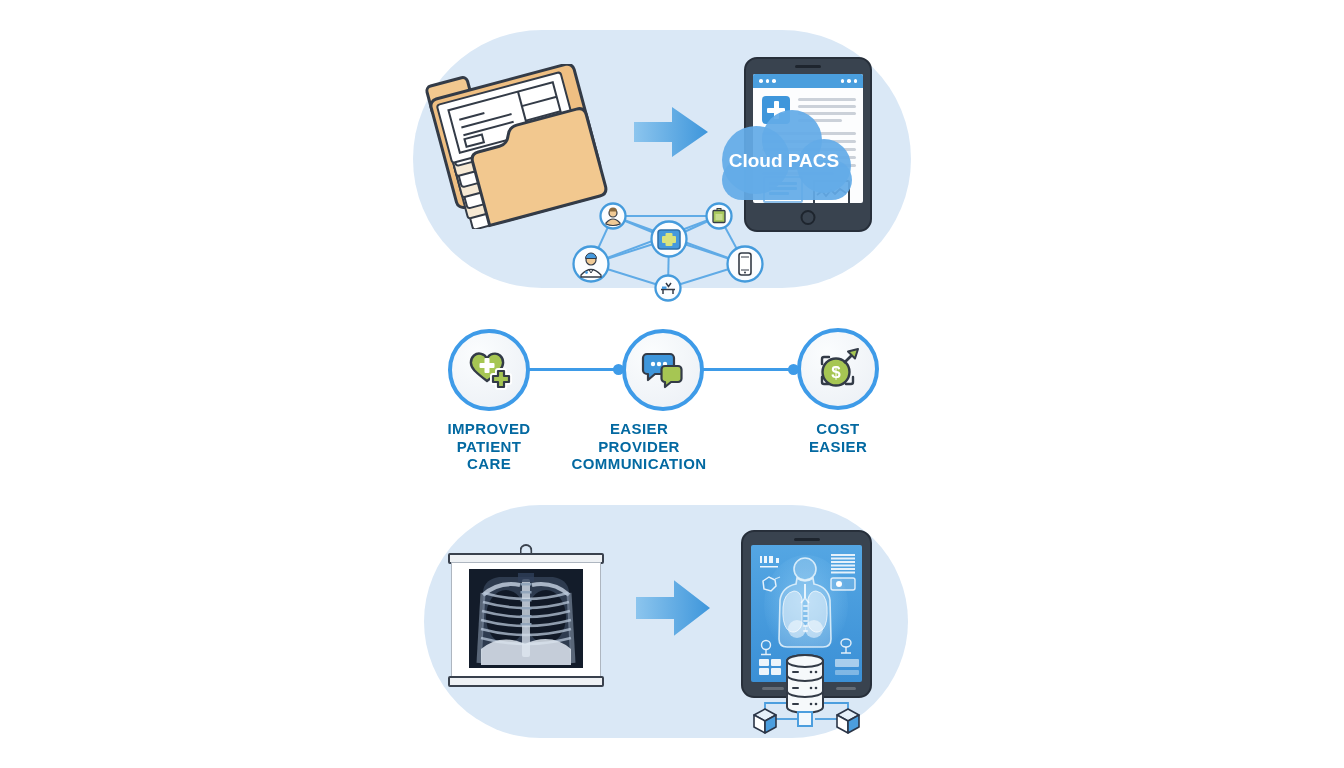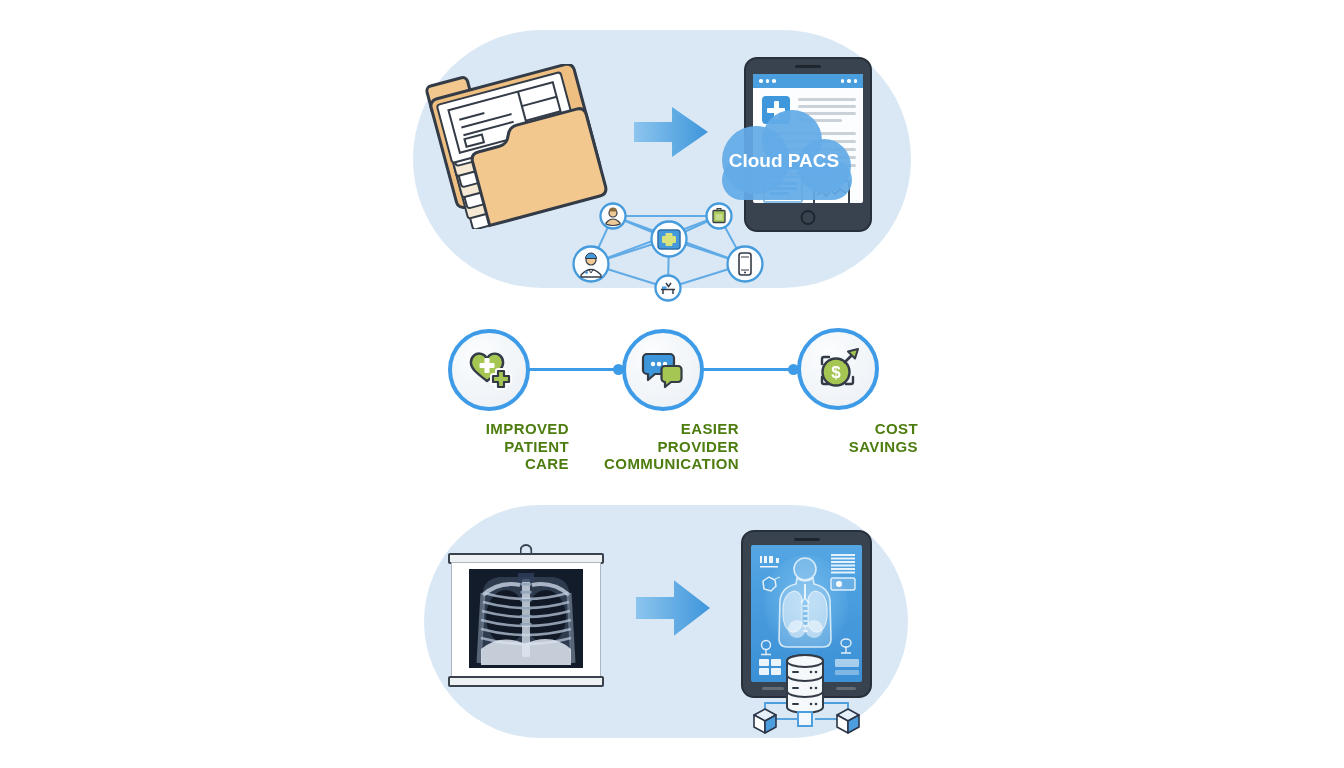--- a/index.html
+++ b/index.html
@@ -27,21 +27,21 @@
   .network-wrap { position: absolute; left: 562px; top: 190px; width: 204px; height: 114px; z-index: 4; }
   .folder-wrap { position: absolute; left: 424px; top: 64px; width: 185px; height: 165px; z-index: 2; }
   .arrow-wrap { position: absolute; z-index: 2; }
 
   .connector { position: absolute; top: 368px; height: 3px; background: #3E9BE8; z-index: 1; }
   .cdot { position: absolute; width: 11px; height: 11px; border-radius: 50%; background: #3E9BE8; top: 364px; z-index: 3; }
   .benefit-circle { position: absolute; width: 82px; height: 82px; border-radius: 50%; border: 4px solid #3E9BE8;
     background: radial-gradient(circle at 35% 28%, #FBFDFE 0%, #EDF1F6 85%); z-index: 2;
     display: flex; align-items: center; justify-content: center; }
   .benefit-label { position: absolute; top: 420px; font-size: 15px; font-weight: bold; line-height: 17.5px;
-    letter-spacing: .4px; color: #4d7c0f; text-align: right; white-space: pre-line; z-index: 1; }
+    letter-spacing: .4px; color: #0369a1; text-align: center; white-space: pre-line; z-index: 1; }
 
   .xray-frame { position: absolute; left: 448px; top: 544px; width: 156px; height: 143px; z-index: 2; }
   .hanger { position: absolute; left: 50%; transform: translateX(-50%); top: 0; width: 13px; height: 12px;
     border: 2.5px solid #39414D; border-bottom: none; border-radius: 7px 7px 0 0; background: transparent; }
   .xbar { position: absolute; left: 0; right: 0; height: 11px; background: #EEF1F4; border: 2px solid #39414D; border-radius: 2px; }
   .film-body { position: absolute; left: 3px; right: 3px; top: 18px; bottom: 9px; background: #fff; border: 1.5px solid #AEB6C0; }
   .radiograph { position: absolute; left: 17px; top: 6px; width: 114px; height: 99px; }
 
   .screen2 { position: absolute; left: 8px; top: 13px; width: 111px; height: 137px; }
   .bezel-tag { position: absolute; height: 3px; background: rgba(255,255,255,.22); border-radius: 1.5px; z-index: 3; }
@@ -263,21 +263,21 @@
       <path d="M7,30 v5 a2,2 0 0 0 2,2 h5"></path>
       <path d="M38,30 v5 a2,2 0 0 1 -2,2 h-5"></path>
     </g>
     <circle cx="21" cy="25" r="13.5" fill="#A6C653" stroke="#333B47" stroke-width="2.4"></circle>
     <text x="21" y="31" text-anchor="middle" font-size="17" font-weight="bold" fill="#FFFFFF" font-family="Liberation Sans, sans-serif">$</text>
     <path d="M29,16 L37,8" stroke="#333B47" stroke-width="2.6" fill="none"></path>
     <path d="M43,2 L33,4.5 L40,11.5 Z" fill="#A6C653" stroke="#333B47" stroke-width="2" stroke-linejoin="round"></path>
   </svg>
 </div>
 <div class="benefit-label" style="left:758px; width:160px;">COST
-SAVINGS</div>
+EASIER</div>
 
 <div class="pill pill-bottom"></div>
 
 <div class="xray-frame">
   <div class="hanger"></div>
   <div class="xbar" style="top:9px;"></div>
   <div class="film-body">
     <svg class="radiograph" width="114" height="99" viewBox="0 0 114 99">
       <rect width="114" height="99" fill="#131C2A"></rect>
       <path d="M14,22 Q16,10 30,8 L84,8 Q98,10 100,22 L102,96 L12,96 Z" fill="#46566E" opacity="0.55"></path>

